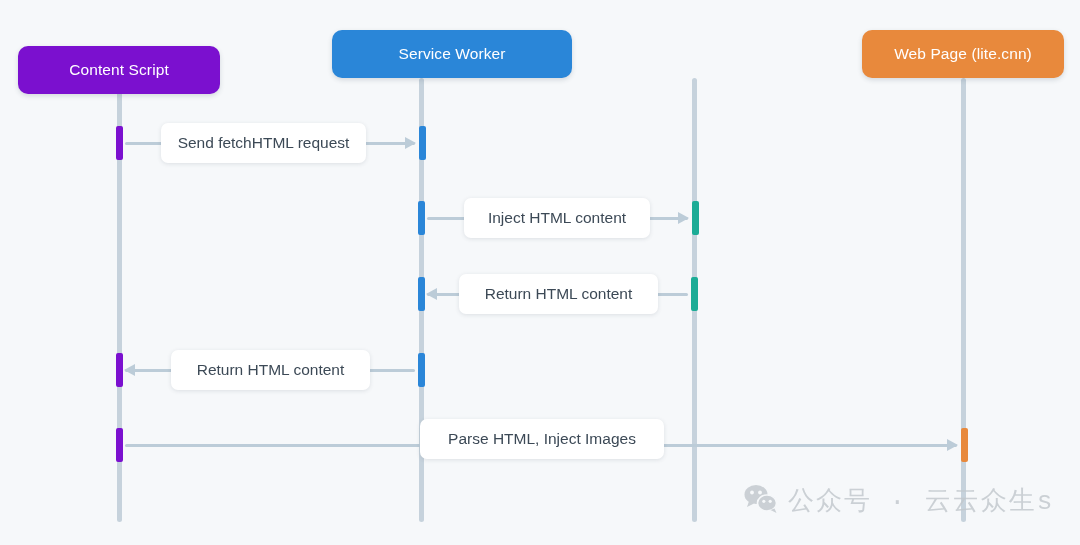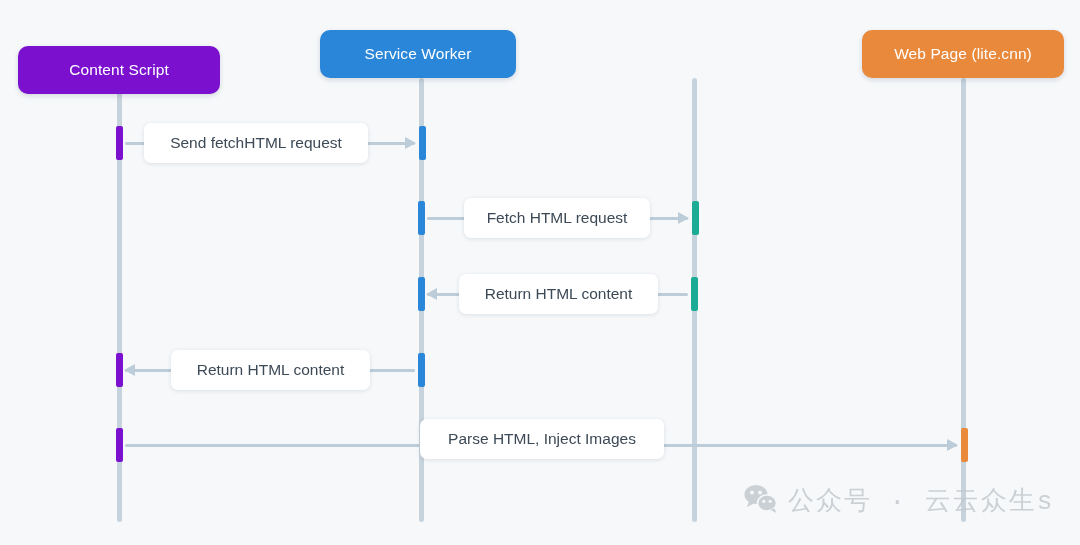--- a/index.html
+++ b/index.html
@@ -101,38 +101,38 @@
 <div id="canvas">
 
   <div class="lifeline" style="left: 117px; top: 78px; height: 444px;"></div>
   <div class="lifeline" style="left: 419px; top: 78px; height: 444px;"></div>
   <div class="lifeline" style="left: 692px; top: 78px; height: 444px;"></div>
   <div class="lifeline" style="left: 961px; top: 78px; height: 444px;"></div>
 
   <div class="participant" style="left: 18px; top: 30px; width: 202px; background: rgb(123, 16, 207); margin-top: 16px;">
     <span>Content Script</span>
   </div>
-  <div class="participant" style="left: 320px; top: 30px; width: 196px; background: rgb(42, 134, 216);">
+  <div class="participant" style="left: 332px; top: 30px; width: 240px; background: rgb(42, 134, 216);">
     <span>Service Worker</span>
   </div>
   <div class="participant" style="left: 862px; top: 30px; width: 202px; background: rgb(232, 137, 60);">
     <span>Web Page (lite.cnn)</span>
   </div>
 
   <div id="messages-layer">
       <div class="activation" style="left: 115.5px; top: 126px; height: 34px; background: rgb(123, 16, 207);"></div>
       <div class="activation" style="left: 418.5px; top: 126px; height: 34px; background: rgb(42, 134, 216);"></div>
       <div class="msg-line" style="left: 125px; width: 290px; top: 141.5px;"></div>
       <div class="arrowhead right" style="top: 136.5px; left: 405px;"></div>
-      <div class="msg-label" style="left: 144px; width: 224px; top: 123px; height: 40px;">Send fetchHTML request</div>
+      <div class="msg-label" style="left: 161px; width: 205px; top: 123px; height: 40px;">Send fetchHTML request</div>
       <div class="activation" style="left: 417.5px; top: 201px; height: 34px; background: rgb(42, 134, 216);"></div>
       <div class="activation" style="left: 691.5px; top: 201px; height: 34px; background: rgb(28, 172, 150);"></div>
       <div class="msg-line" style="left: 427px; width: 261px; top: 216.5px;"></div>
       <div class="arrowhead right" style="top: 211.5px; left: 678px;"></div>
-      <div class="msg-label" style="left: 464px; width: 186px; top: 198px; height: 40px;">Fetch HTML request</div>
+      <div class="msg-label" style="left: 464px; width: 186px; top: 198px; height: 40px;">Inject HTML content</div>
       <div class="activation" style="left: 690.5px; top: 277px; height: 34px; background: rgb(28, 172, 150);"></div>
       <div class="activation" style="left: 417.5px; top: 277px; height: 34px; background: rgb(42, 134, 216);"></div>
       <div class="msg-line" style="left: 427px; width: 261px; top: 292.5px;"></div>
       <div class="arrowhead left" style="top: 287.5px; left: 426px;"></div>
       <div class="msg-label" style="left: 459px; width: 199px; top: 274px; height: 40px;">Return HTML content</div>
       <div class="activation" style="left: 417.5px; top: 353px; height: 34px; background: rgb(42, 134, 216);"></div>
       <div class="activation" style="left: 115.5px; top: 353px; height: 34px; background: rgb(123, 16, 207);"></div>
       <div class="msg-line" style="left: 125px; width: 290px; top: 368.5px;"></div>
       <div class="arrowhead left" style="top: 363.5px; left: 124px;"></div>
       <div class="msg-label" style="left: 171px; width: 199px; top: 350px; height: 40px;">Return HTML content</div>

